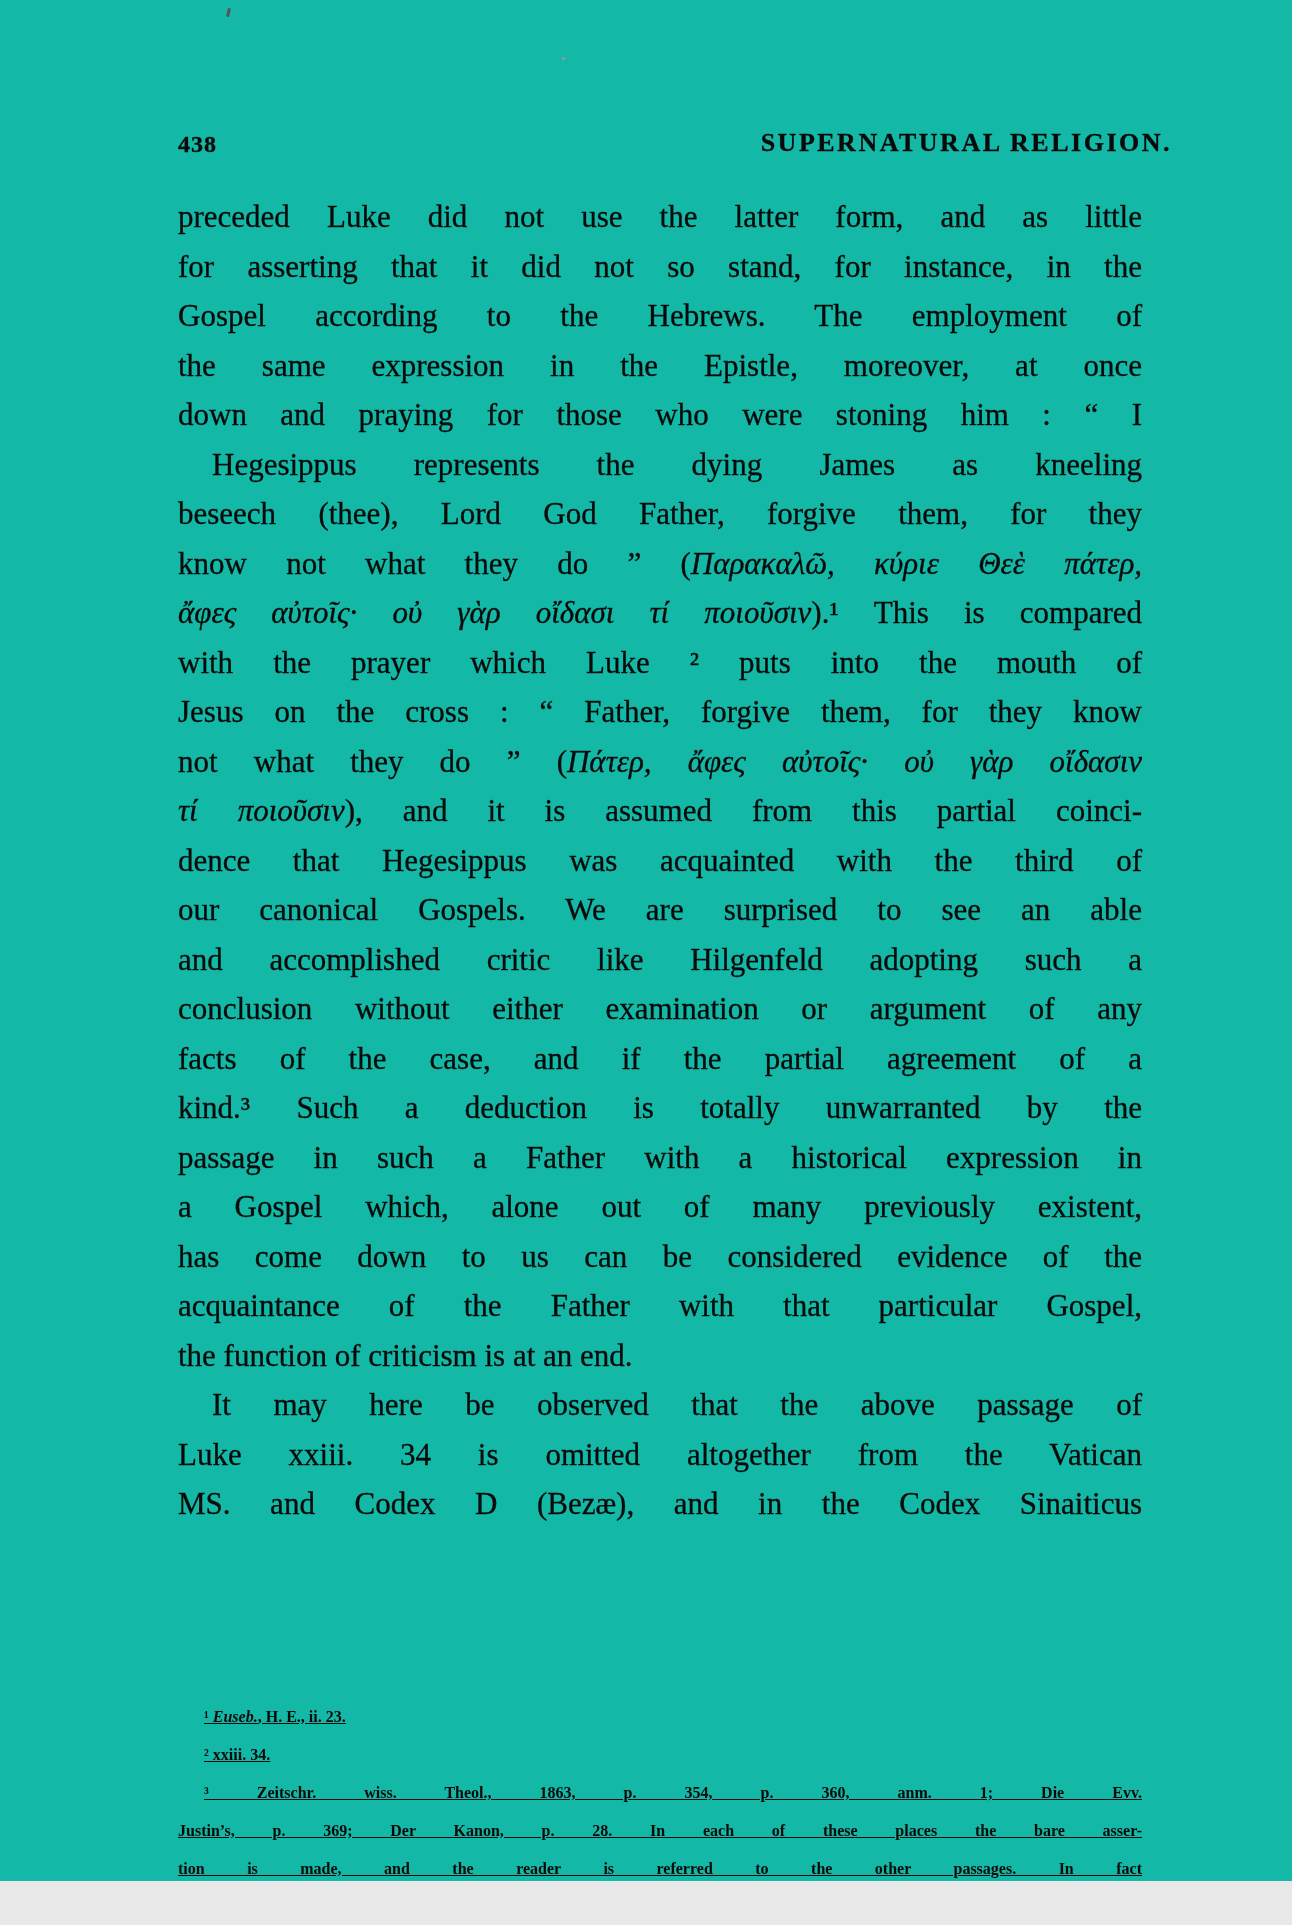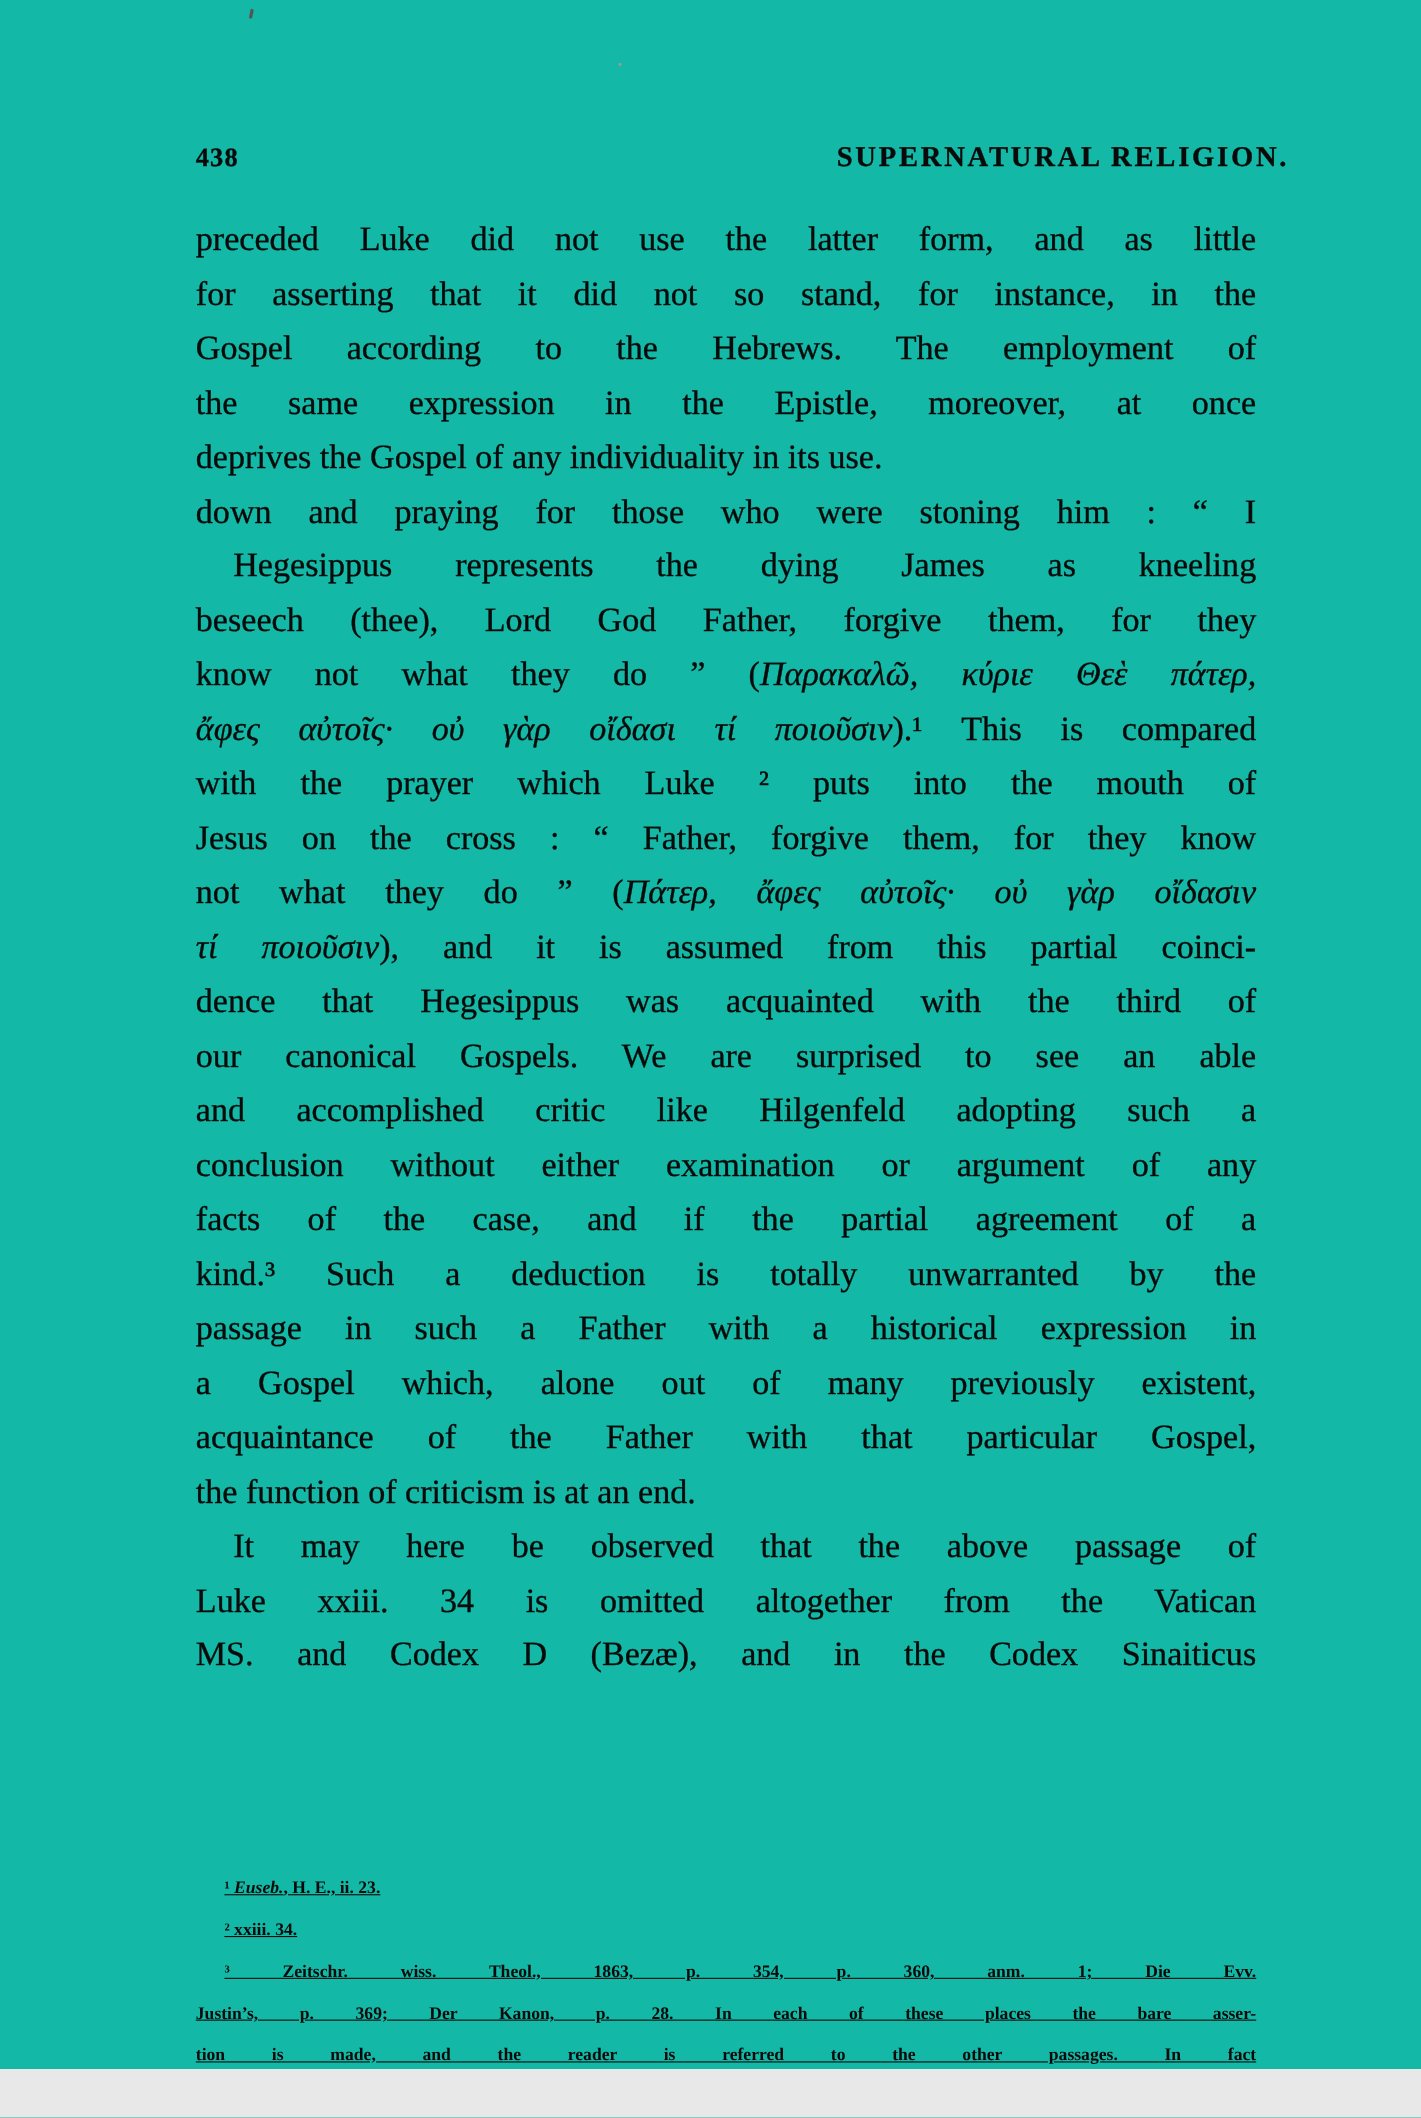--- a/index.html
+++ b/index.html
@@ -79,38 +79,38 @@
   <div class="header">
     <span class="page-number">438</span>
     <span class="running-title">SUPERNATURAL RELIGION.</span>
   </div>
 
   <div class="body-text" id="body-text">
       <div class="line">preceded Luke did not use the latter form, and as little</div>
       <div class="line">for asserting that it did not so stand, for instance, in the</div>
       <div class="line">Gospel according to the Hebrews. The employment of</div>
       <div class="line">the same expression in the Epistle, moreover, at once</div>
-      <div class="line align-left">deprives the Gospel of any individuality in its use.</div>
       <div class="line">down and praying for those who were stoning him : “ I</div>
       <div class="line indent">Hegesippus represents the dying James as kneeling</div>
       <div class="line">beseech (thee), Lord God Father, forgive them, for they</div>
       <div class="line">know not what they do ” (<i>Παρακαλῶ, κύριε Θεὲ πάτερ,</i></div>
       <div class="line"><i>ἄφες αὐτοῖς· οὐ γὰρ οἴδασι τί ποιοῦσιν</i>).¹ This is compared</div>
       <div class="line">with the prayer which Luke ² puts into the mouth of</div>
       <div class="line">Jesus on the cross : “ Father, forgive them, for they know</div>
       <div class="line">not what they do ” (<i>Πάτερ, ἄφες αὐτοῖς· οὐ γὰρ οἴδασιν</i></div>
       <div class="line"><i>τί ποιοῦσιν</i>), and it is assumed from this partial coinci-</div>
       <div class="line">dence that Hegesippus was acquainted with the third of</div>
       <div class="line">our canonical Gospels. We are surprised to see an able</div>
       <div class="line">and accomplished critic like Hilgenfeld adopting such a</div>
       <div class="line">conclusion without either examination or argument of any</div>
       <div class="line">facts of the case, and if the partial agreement of a</div>
       <div class="line">kind.³ Such a deduction is totally unwarranted by the</div>
       <div class="line">passage in such a Father with a historical expression in</div>
       <div class="line">a Gospel which, alone out of many previously existent,</div>
+      <div class="line">has come down to us can be considered evidence of the</div>
       <div class="line">acquaintance of the Father with that particular Gospel,</div>
       <div class="line align-left">the function of criticism is at an end.</div>
       <div class="line indent">It may here be observed that the above passage of</div>
       <div class="line">Luke xxiii. 34 is omitted altogether from the Vatican</div>
       <div class="line">MS. and Codex D (Bezæ), and in the Codex Sinaiticus</div>
     </div>
 
   <div class="footnotes" id="footnotes">
       <div class="line indent align-left">¹ <i>Euseb.</i>, H. E., ii. 23.</div>
       <div class="line indent align-left">² xxiii. 34.</div>

